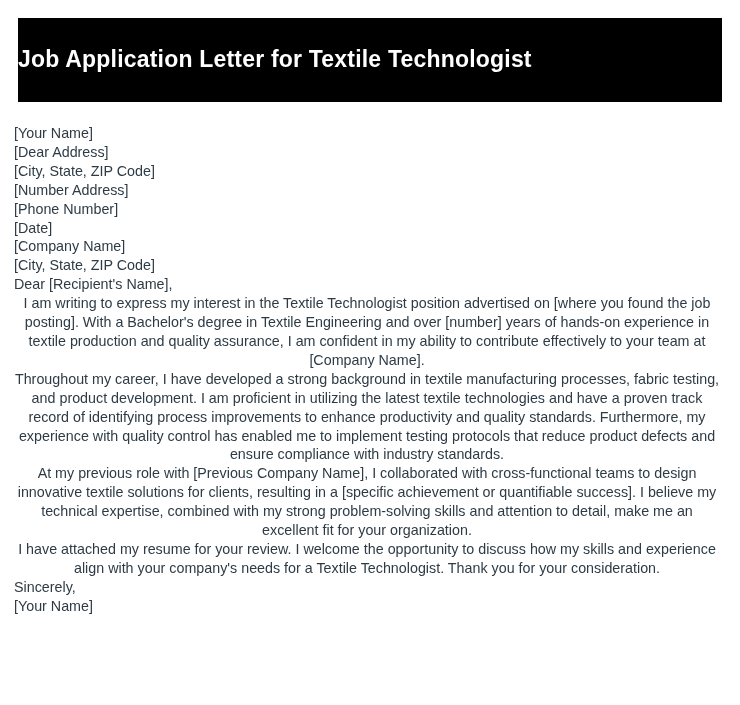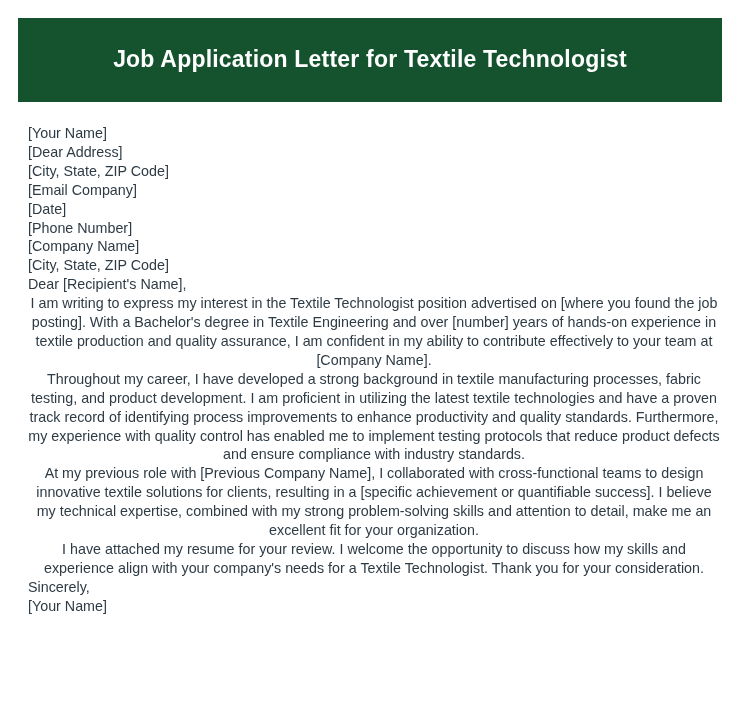--- a/index.html
+++ b/index.html
@@ -16,35 +16,34 @@
   .page {
     width: 740px;
     height: 705px;
     background: #ffffff;
     box-sizing: border-box;
     position: relative;
   }
   .header-band {
     margin: 18px 18px 0 18px;
     height: 84px;
-    background: #14532d;
+    background: #000000;
     display: flex;
     align-items: center;
-    justify-content: center;
   }
   .header-title {
     color: #ffffff;
     font-size: 23px;
     font-weight: 700;
     letter-spacing: 0.2px;
     text-align: center;
     line-height: 1.2;
   }
   .letter-body {
-    margin: 22px 20px 0 28px;
+    margin: 22px 20px 0 14px;
     color: #2e3b45;
     font-size: 14.3px;
     line-height: 18.9px;
   }
   .line {
     white-space: pre-wrap;
   }
   .para {
     margin: 0;
     text-align: center;
@@ -58,23 +57,23 @@
   <div class="header-band">
     <div class="header-title">Job Application Letter for Textile Technologist</div>
   </div>
 
   <div class="letter-body">
 
     <div>
       <div class="line">[Your Name]</div>
       <div class="line">[Dear Address]</div>
       <div class="line">[City, State, ZIP Code]</div>
-      <div class="line">[Email Company]</div>
+      <div class="line">[Number Address]</div>
+      <div class="line">[Phone Number]</div>
       <div class="line">[Date]</div>
-      <div class="line">[Phone Number]</div>
     </div>
 
     <div>
       <div class="line">[Company Name]</div>
       <div class="line">[City, State, ZIP Code]</div>
     </div>
 
     <div class="line">Dear [Recipient's Name],</div>
 
     <p class="para">I am writing to express my interest in the Textile Technologist position advertised on [where you found the job posting]. With a Bachelor's degree in Textile Engineering and over [number] years of hands-on experience in textile production and quality assurance, I am confident in my ability to contribute effectively to your team at [Company Name].</p>

